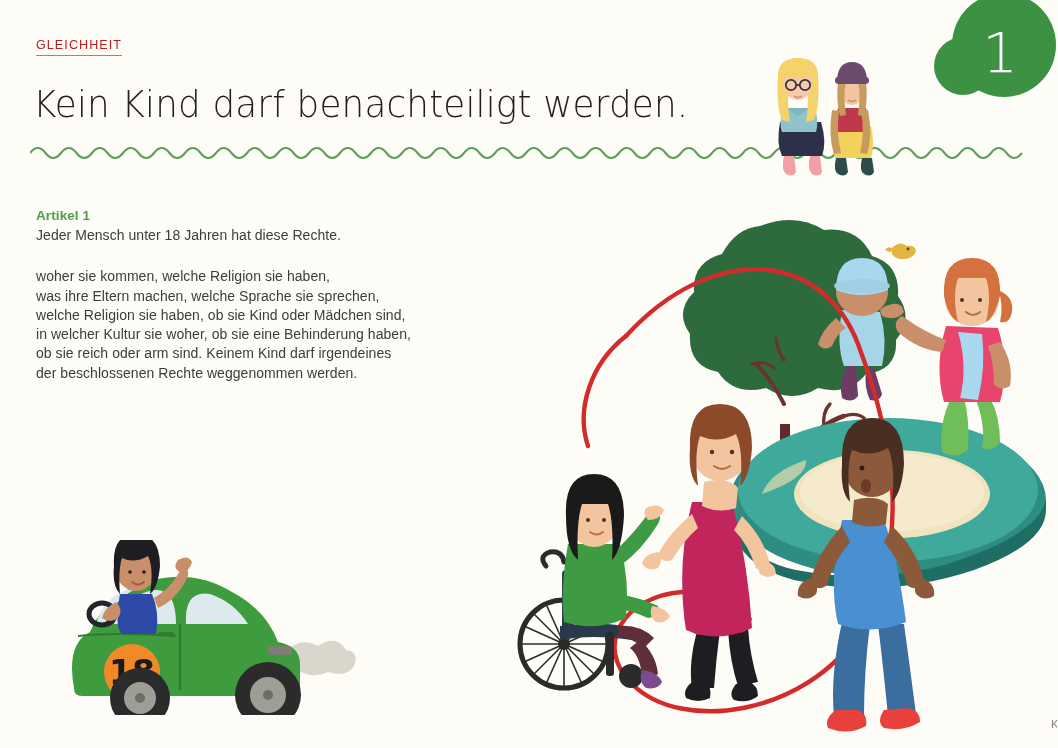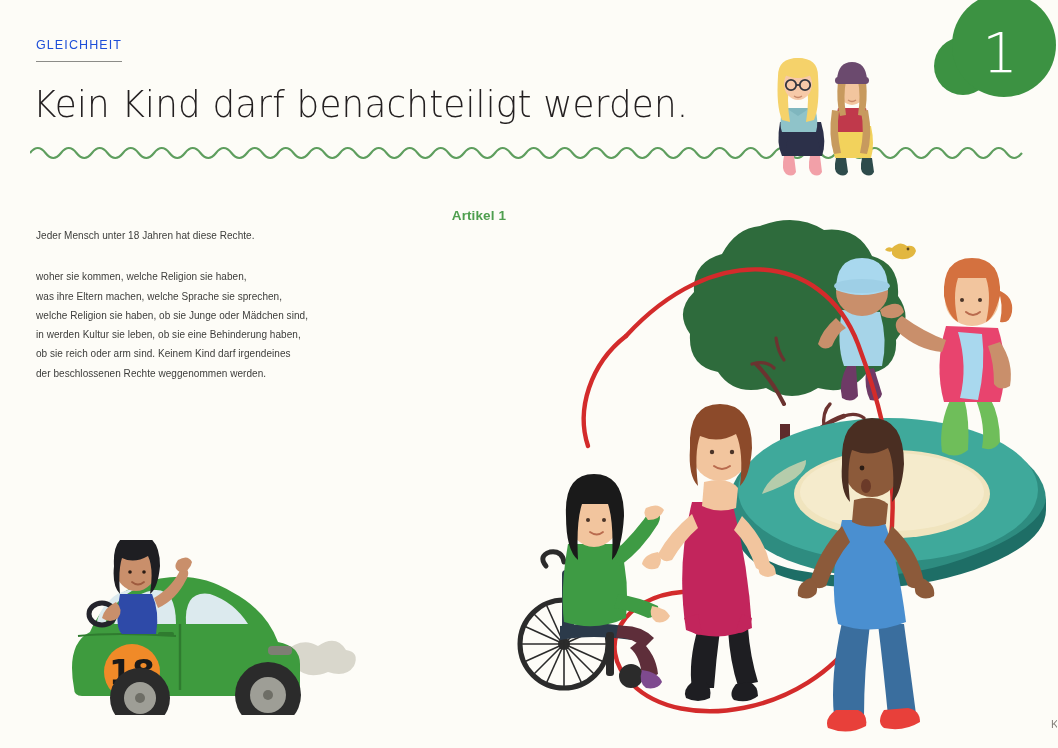--- a/index.html
+++ b/index.html
@@ -9,22 +9,22 @@
     background:#FDFCF7;
     font-family:"Liberation Sans", sans-serif;
     overflow:hidden;position:relative;
   }
   .page{position:relative;width:1058px;height:748px;overflow:hidden;}
 
   
   .kicker{
     position:absolute;left:36px;top:38px;
     font-size:12.5px;letter-spacing:1.1px;font-weight:400;
-    color:#1d4ed8;
-    padding-bottom:9px;
+    color:#b91c1c;
+    padding-bottom:3px;
     border-bottom:1.6px solid #8C8C88;
     display:inline-block;line-height:14px;
   }
   .headline{
     position:absolute;left:33px;top:82px;
     font-family:"DejaVu Sans", sans-serif;
     font-size:38px;font-weight:300;
     color:#231F20;
     letter-spacing:0.2px;
     white-space:nowrap;
@@ -40,24 +40,24 @@
     font-family:"DejaVu Sans", sans-serif;
     font-size:56px;font-weight:300;color:#FFFFFF;
     padding-left:16px;padding-top:4px;box-sizing:border-box;
     pointer-events:none;
   }
 
   
   .articles{position:absolute;left:36px;top:208px;width:470px;}
   .art-title{
     color:#4E9E4E;font-weight:700;font-size:13.5px;
-    margin:0 0 3px 0;letter-spacing:0.1px;text-align:right;
+    margin:0 0 3px 0;letter-spacing:0.1px;
   }
   .art-body{
-    color:#3C3C3A;font-size:10px;line-height:19.3px;margin:0;
+    color:#3C3C3A;font-size:14px;line-height:19.3px;margin:0;
     letter-spacing:0.05px;
   }
   .art-block{margin-bottom:22px;}
 
   
   .ill{position:absolute;}
   #kids-on-line{left:758px;top:52px;width:140px;height:140px;}
   #scene-play{left:506px;top:214px;width:540px;height:520px;}
   #car{left:70px;top:540px;width:310px;height:175px;}
 
@@ -314,22 +314,22 @@
   <div class="articles">
 
     <div class="art-block">
       <p class="art-title">Artikel 1</p>
       <p class="art-body">Jeder Mensch unter 18 Jahren hat diese Rechte.</p>
     </div>
 
     <div class="art-block">
       <p class="art-body">woher sie kommen, welche Religion sie haben,</p>
       <p class="art-body">was ihre Eltern machen, welche Sprache sie sprechen,</p>
-      <p class="art-body">welche Religion sie haben, ob sie Junge oder Mädchen sind,</p>
-      <p class="art-body">in werden Kultur sie leben, ob sie eine Behinderung haben,</p>
+      <p class="art-body">welche Religion sie haben, ob sie Kind oder Mädchen sind,</p>
+      <p class="art-body">in welcher Kultur sie woher, ob sie eine Behinderung haben,</p>
       <p class="art-body">ob sie reich oder arm sind. Keinem Kind darf irgendeines</p>
       <p class="art-body">der beschlossenen Rechte weggenommen werden.</p>
     </div>
   </div>
 
   <div class="edge-mark">K</div>
 
 </div>
 
 </body></html>

